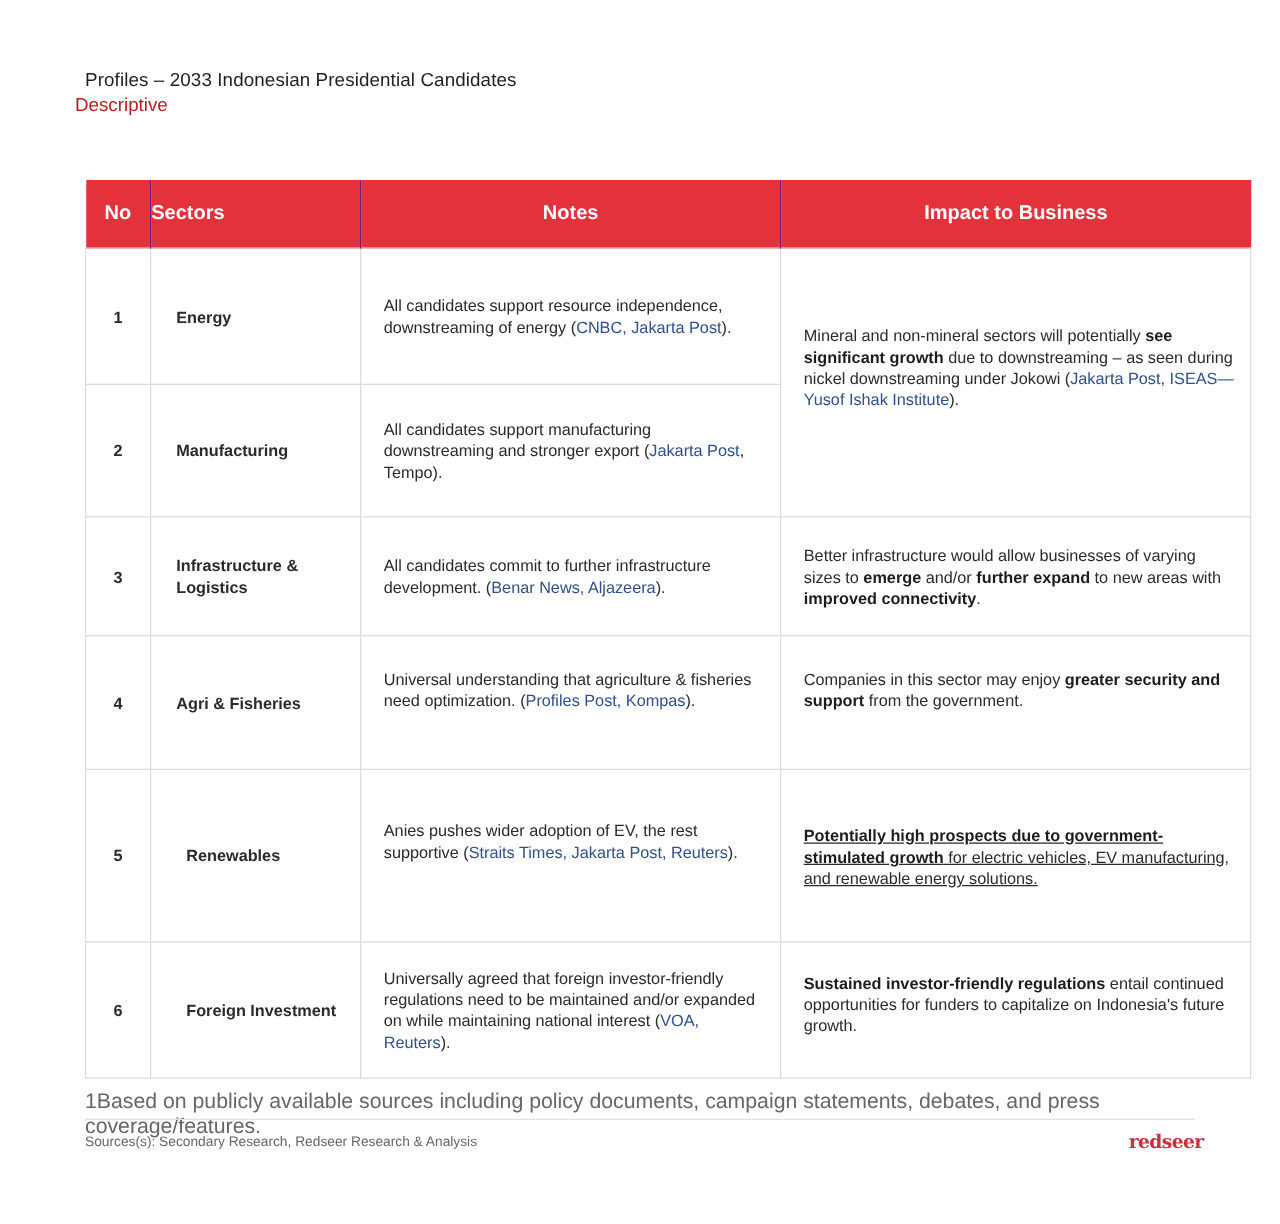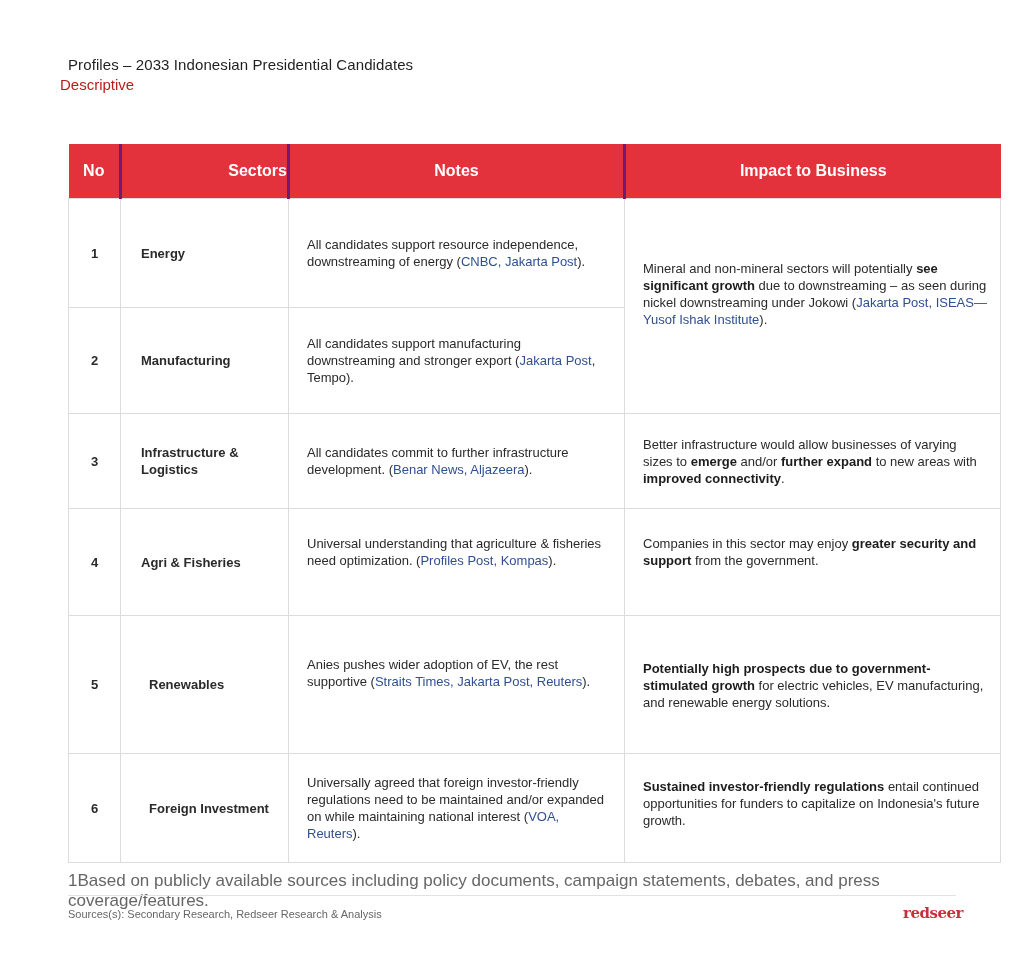--- a/index.html
+++ b/index.html
@@ -2,21 +2,21 @@
 <html><head>
 <meta charset="utf-8">
 <style>
   * { box-sizing: border-box; margin: 0; padding: 0; }
   html, body { width: 1024px; height: 979px; background: #ffffff; }
   body { font-family: "Liberation Sans", "DejaVu Sans", sans-serif; color: #222; position: relative; overflow: hidden; }
   .title { position: absolute; left: 68px; top: 56px; font-size: 15px; color: #1f1f1f; letter-spacing: 0.1px; }
   .subtitle { position: absolute; left: 60px; top: 76px; font-size: 15px; color: #b91c1c; }
 
   .table { position: absolute; left: 68px; top: 144px; width: 888px; border-collapse: collapse; table-layout: fixed; }
-  .table th { background: #e3323c; color: #fff; font-size: 16px; font-weight: bold; height: 36px; text-align: center; border-right: 3px solid #701a75; }
+  .table th { background: #e3323c; color: #fff; font-size: 16px; font-weight: bold; height: 36px; text-align: center; border-right: 1px solid #701a75; }
   .table th:last-child { border-right: none; }
   .table td { border: 1px solid #dcdcdc; font-size: 13px; line-height: 17px; vertical-align: middle; color: #2a2a2a; }
   .c-no { width: 52px; text-align: center; font-weight: bold; font-size: 13px; }
   .c-sector { width: 168px; padding-left: 20px; font-weight: bold; }
   .c-notes { width: 336px; padding: 0 14px 0 18px; }
   .c-impact { width: 376px; padding: 0 12px 0 18px; }
   .link { color: #2f4f8f; }
   b { font-weight: bold; color: #1c1c1c; }
 
   .footnote { position: absolute; left: 68px; top: 871px; font-size: 17px; color: #666; }
@@ -27,21 +27,21 @@
 </head>
 <body>
 
 <div class="title">Profiles – 2033 Indonesian Presidential Candidates</div>
 <div class="subtitle">Descriptive</div>
 
 <table class="table">
   <thead>
     <tr>
       <th class="c-no">No</th>
-      <th class="c-sector" style="text-align:right;padding:0;">Sectors</th>
+      <th class="c-sector" style="text-align:left;padding:0;">Sectors</th>
       <th class="c-notes" style="padding:18px;">Notes</th>
       <th class="c-impact" style="padding:0;">Impact to Business</th>
     </tr>
   </thead>
   <tbody>
 
     <tr style="height:109px;">
       <td class="c-no">1</td>
       <td class="c-sector">Energy</td>
       <td class="c-notes"><span>All candidates support resource independence, downstreaming of energy (</span><span class="link">CNBC, Jakarta Post</span><span>).</span></td>
@@ -65,21 +65,21 @@
       <td class="c-no">4</td>
       <td class="c-sector">Agri &amp; Fisheries</td>
       <td class="c-notes" style="vertical-align:top;padding-top:26px;"><span>Universal understanding that agriculture &amp; fisheries need optimization. (</span><span class="link">Profiles Post, Kompas</span><span>).</span></td>
       <td class="c-impact" style="vertical-align:top;padding-top:26px;"><span>Companies in this sector may enjoy </span><b>greater security and support</b><span> from the government.</span></td>
     </tr>
 
     <tr style="height:138px;">
       <td class="c-no">5</td>
       <td class="c-sector" style="padding-left:28px;">Renewables</td>
       <td class="c-notes" style="vertical-align:top;padding-top:40px;"><span>Anies pushes wider adoption of EV, the rest supportive (</span><span class="link">Straits Times, Jakarta Post, Reuters</span><span>).</span></td>
-      <td class="c-impact" style="vertical-align:top;padding-top:44px;"><b>Potentially high prospects due to government-stimulated growth</b><span> for electric vehicles, EV manufacturing, and renewable energy solutions.</span></td>
+      <td class="c-impact" style="vertical-align:top;padding-top:44px;text-decoration:underline;"><b>Potentially high prospects due to government-stimulated growth</b><span> for electric vehicles, EV manufacturing, and renewable energy solutions.</span></td>
     </tr>
 
     <tr style="height:109px;">
       <td class="c-no">6</td>
       <td class="c-sector" style="padding-left:28px;">Foreign Investment</td>
       <td class="c-notes"><span>Universally agreed that foreign investor-friendly regulations need to be maintained and/or expanded on while maintaining national interest (</span><span class="link">VOA, Reuters</span><span>).</span></td>
       <td class="c-impact" style="vertical-align:top;padding-top:24px;"><b>Sustained investor-friendly regulations</b><span> entail continued opportunities for funders to capitalize on Indonesia's future growth.</span></td>
     </tr>
   </tbody>
 </table>

